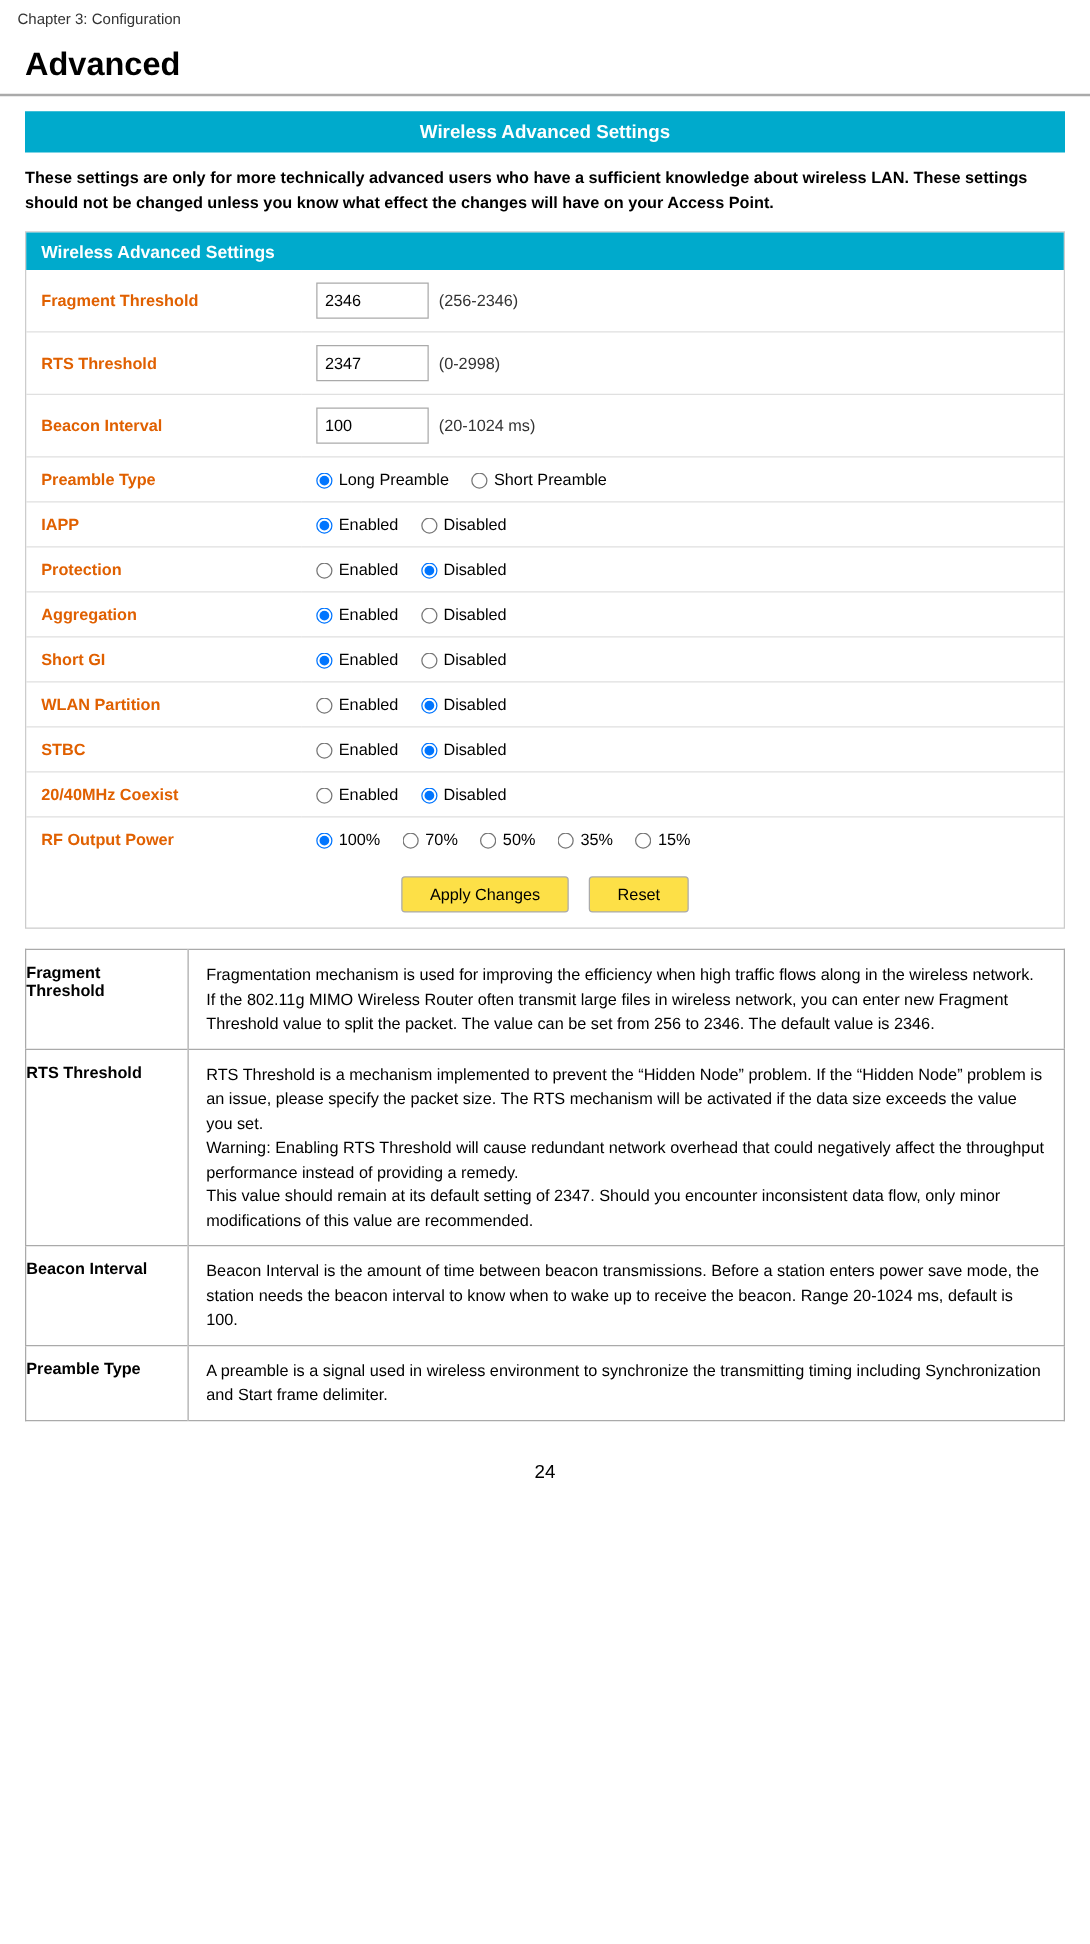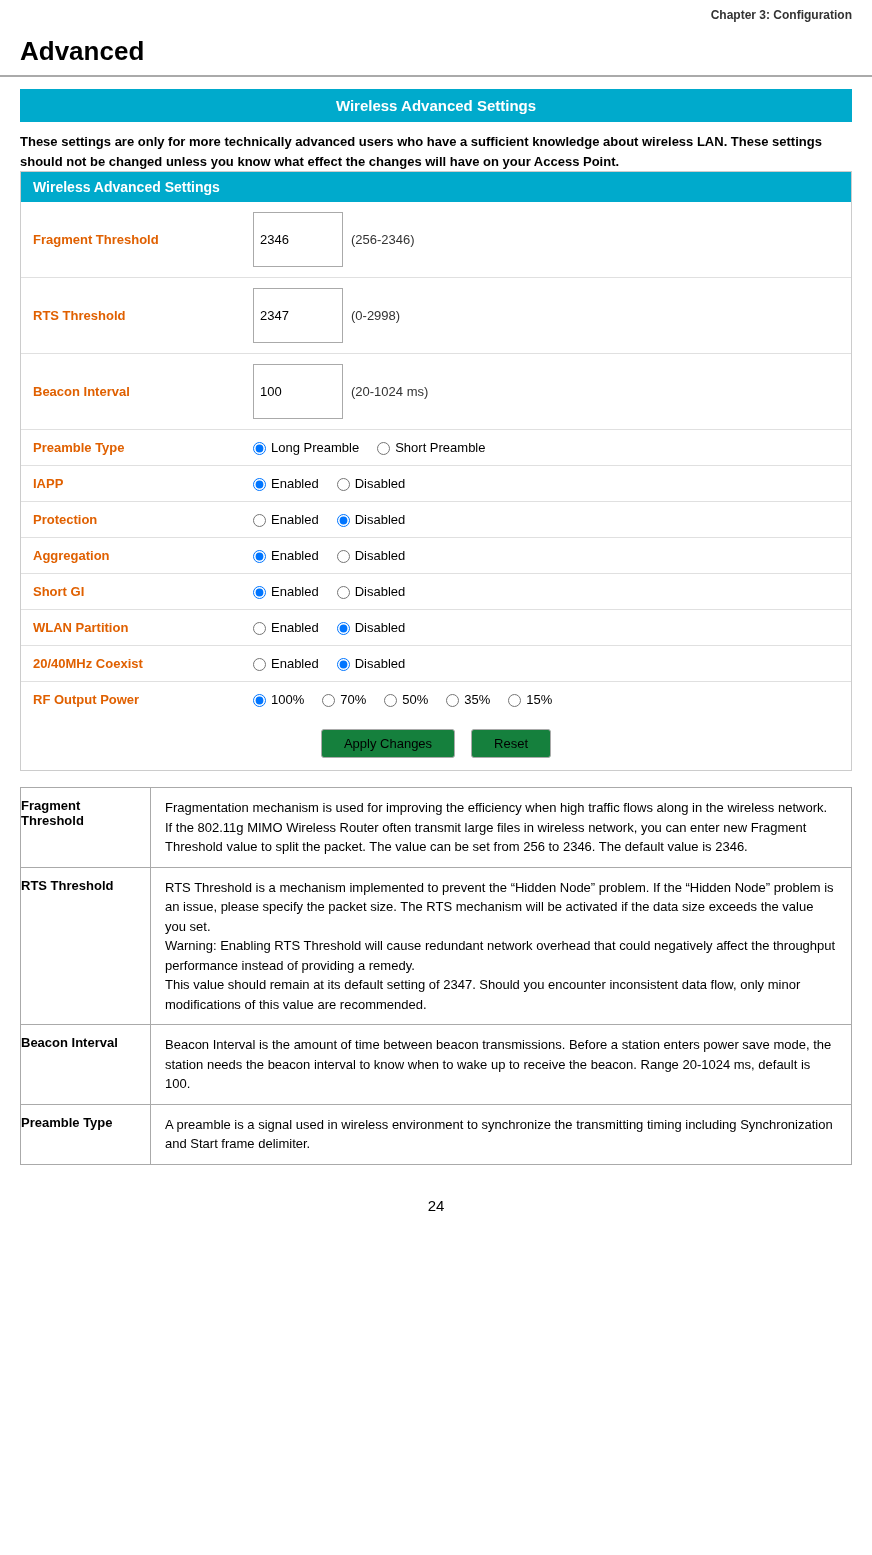--- a/index.html
+++ b/index.html
@@ -5,25 +5,24 @@
     * { box-sizing: border-box; margin: 0; padding: 0; }
     body {
       font-family: Arial, sans-serif;
       font-size: 13px;
       background: #fff;
       color: #000;
       width: 872px;
       min-height: 1555px;
     }
     .page-header {
-      text-align: right;
+      text-align: left;
       padding: 8px 20px 4px 14px;
       font-size: 12px;
       color: #333;
-      font-weight: bold;
     }
     .page-title {
       font-size: 26px;
       font-weight: bold;
       padding: 10px 20px 8px 20px;
       border-bottom: 2px solid #aaa;
       margin-bottom: 12px;
     }
     .main-content {
       padding: 0 20px;
@@ -34,20 +33,21 @@
       font-weight: bold;
       font-size: 15px;
       text-align: center;
       padding: 8px 10px;
       margin-bottom: 10px;
     }
     .intro-text {
       font-size: 13px;
       font-weight: bold;
       color: #000;
+      margin-bottom: 14px;
       line-height: 1.5;
     }
     .settings-section {
       border: 1px solid #ccc;
       margin-bottom: 16px;
     }
     .settings-header {
       background: #00aacc;
       color: #fff;
       font-weight: bold;
@@ -71,21 +71,21 @@
       font-weight: bold;
       font-size: 13px;
       vertical-align: middle;
     }
     .value-cell {
       padding: 10px 12px;
       vertical-align: middle;
     }
     .text-input {
       width: 90px;
-      padding: 19px 6px;
+      padding: 6px 6px;
       border: 1px solid #aaa;
       font-size: 13px;
       margin-right: 8px;
     }
     .range-hint {
       color: #333;
       font-size: 13px;
     }
     .radio-group {
       display: flex;
@@ -105,21 +105,21 @@
     .button-row {
       display: flex;
       justify-content: center;
       gap: 16px;
       padding: 12px 0;
     }
     .btn {
       padding: 6px 22px;
       font-size: 13px;
       border: 1px solid #aaa;
-      background: #15803d;
+      background: #fde047;
       cursor: pointer;
       border-radius: 3px;
     }
     
     .desc-table {
       width: 100%;
       border-collapse: collapse;
       border: 1px solid #aaa;
       margin-bottom: 16px;
     }
@@ -258,20 +258,35 @@
           <tr>
             <td class="label-cell">WLAN Partition</td>
             <td class="value-cell">
               <div class="radio-group">
                 <label class="radio-option">
                   <input type="radio" name="setting-8" style="">
                   <span>Enabled</span>
                 </label>
                 <label class="radio-option">
                   <input type="radio" name="setting-8" checked="" style="">
+                  <span>Disabled</span>
+                </label>
+              </div>
+            </td>
+          </tr>
+          <tr>
+            <td class="label-cell">STBC</td>
+            <td class="value-cell">
+              <div class="radio-group">
+                <label class="radio-option">
+                  <input type="radio" name="setting-9" style="">
+                  <span>Enabled</span>
+                </label>
+                <label class="radio-option">
+                  <input type="radio" name="setting-9" checked="" style="">
                   <span>Disabled</span>
                 </label>
               </div>
             </td>
           </tr>
           <tr>
             <td class="label-cell">20/40MHz Coexist</td>
             <td class="value-cell">
               <div class="radio-group">
                 <label class="radio-option">

